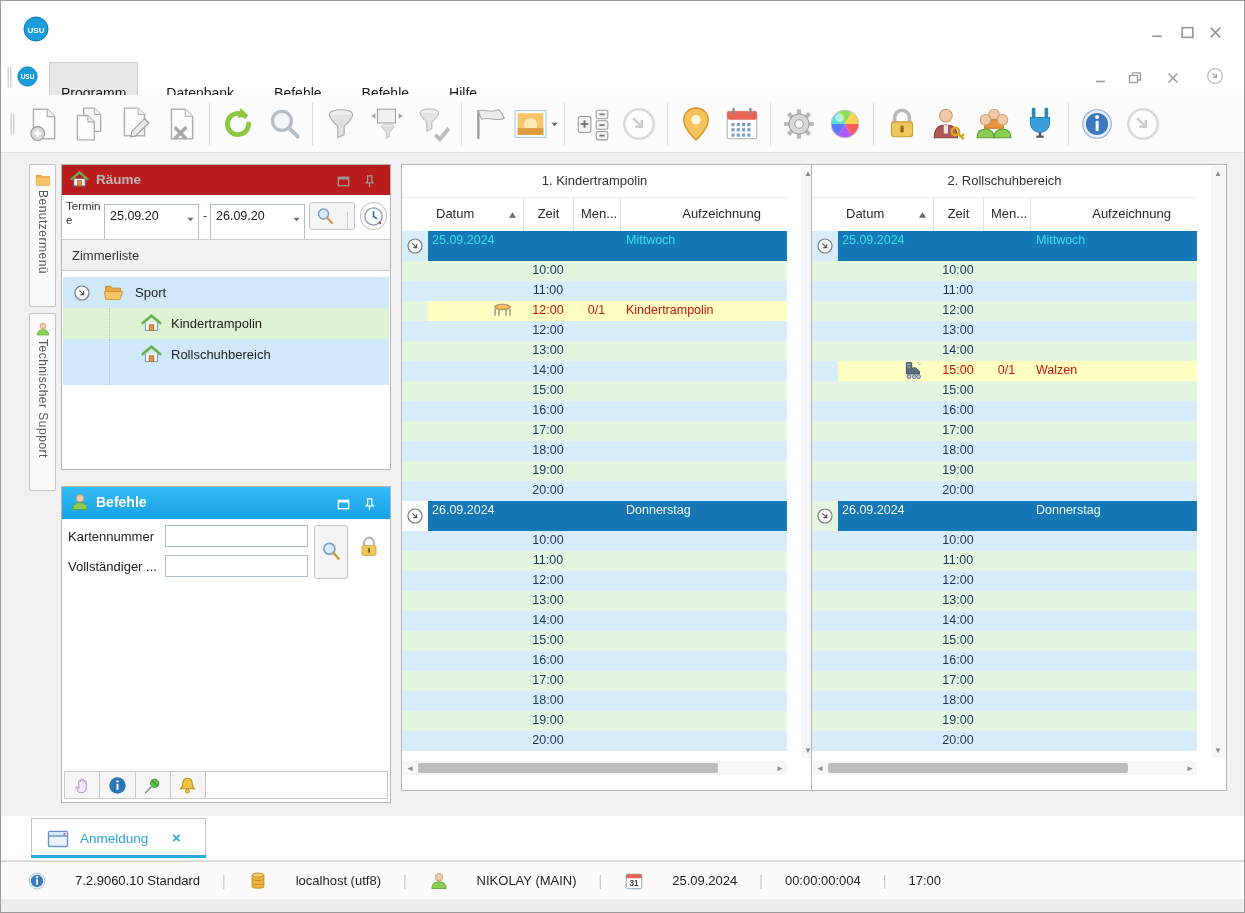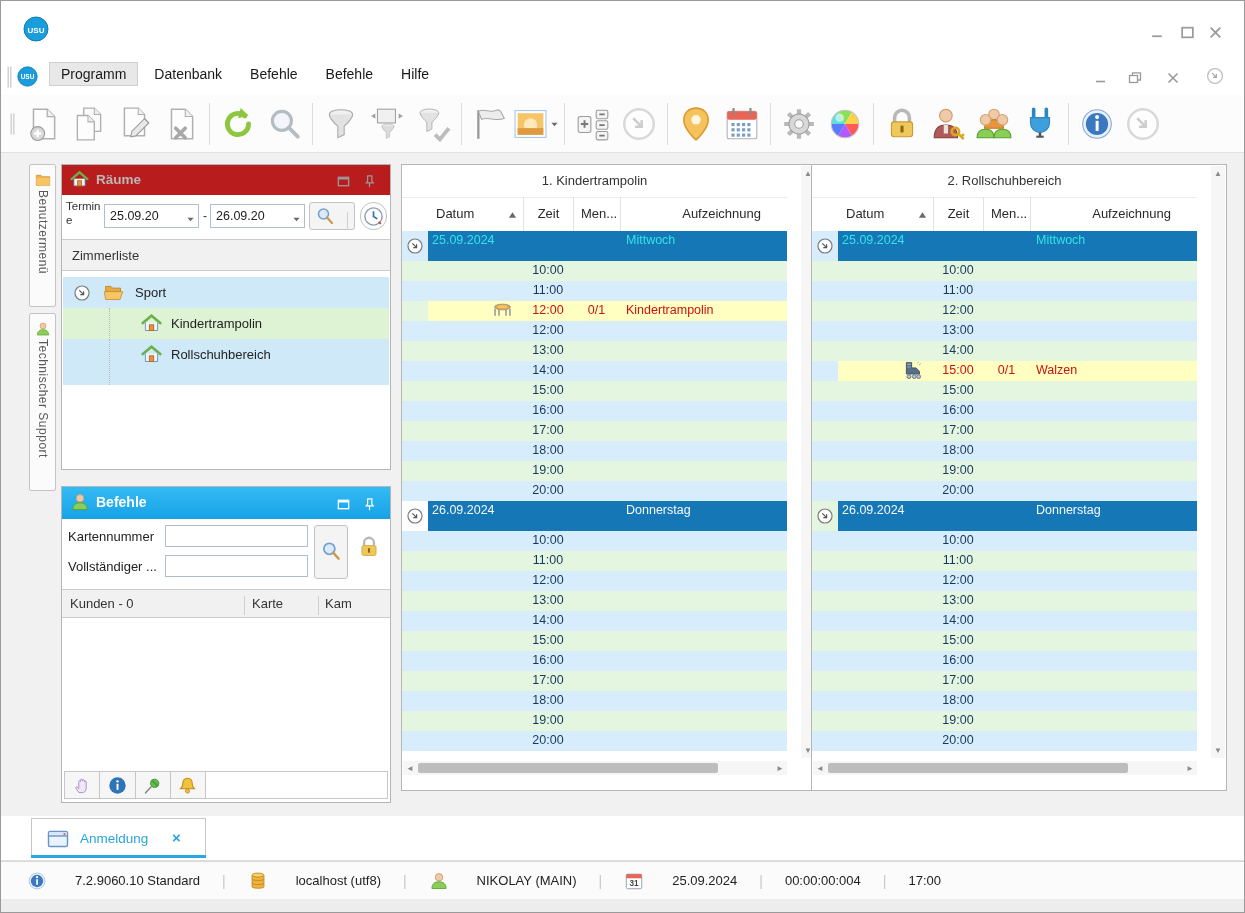--- a/index.html
+++ b/index.html
@@ -11,21 +11,21 @@
   #title-text{position:absolute;left:56px;top:16px;font-size:21px;color:#2aa4dd;white-space:nowrap;}
   .wc{position:absolute;top:22px;width:22px;height:16px;cursor:default;}
   #wc-min{right:72px;}#wc-max{right:42px;}#wc-close{right:14px;}
   .wc svg{width:15px;height:15px;}
   
   .menubar{position:absolute;left:0;top:58px;right:0;height:36px;background:#fff;}
   .mgrip{position:absolute;left:5px;top:5px;}
   .mlogo{position:absolute;left:16px;top:7px;width:21px;height:21px;}
   .mlogo svg{width:21px;height:21px;}
   #menu-items{position:absolute;left:48px;top:3px;display:flex;}
-  .mitem{padding:3px 11px;font-size:14px;color:#1a1a1a;margin-right:4px;border:1px solid transparent;cursor:default;}
+  .mitem{padding:22px 11px;font-size:14px;color:#1a1a1a;margin-right:16px;border:1px solid transparent;cursor:default;}
   .mitem.active{background:#e8e8e8;border-color:#cfcfcf;}
   .mdi{position:absolute;top:9px;width:22px;height:18px;}
   .mdi svg{width:14px;height:14px;}
   #mdi-chev svg{width:18px;height:18px;}
   
   .toolbar{position:absolute;left:0;top:94px;right:0;height:58px;background:#fcfcfc;border-bottom:1px solid #e2e2e2;display:flex;align-items:center;padding-left:6px;box-sizing:border-box;}
   .tbtn{width:46px;height:48px;display:flex;align-items:center;justify-content:center;border-radius:3px;}
   .tbtn svg{width:36px;height:36px;}
   .tbtn.dis{opacity:.55;}
   .tbtn .tcaret{margin-left:2px;}
@@ -42,21 +42,21 @@
   
   #raeume{left:60px;top:163px;width:330px;height:306px;}
   .phead{position:absolute;left:0;top:0;right:0;height:30px;background:#b91c1c;}
   .ph-icon{position:absolute;left:8px;top:5px;}
   .ph-icon svg{width:19px;height:19px;}
   .ptitle{position:absolute;left:34px;top:7px;font-size:13.5px;font-weight:bold;color:#b8b8b8;}
   .phbtn{position:absolute;top:7px;width:18px;height:16px;}
   .phbtn svg{width:15px;height:15px;}
   .termine{position:absolute;left:0;top:30px;right:0;height:44px;background:#fff;}
   .tlabel{position:absolute;left:4px;top:4px;width:38px;font-size:11.5px;color:#333;line-height:1.25;word-break:break-all;}
-  .combo{position:absolute;top:9px;height:24px;background:#fff;border:1px solid #aebecd;box-sizing:border-box;font-size:12.5px;color:#222;}
+  .combo{position:absolute;top:9px;height:36px;background:#fff;border:1px solid #aebecd;box-sizing:border-box;font-size:12.5px;color:#222;}
   #combo-from{left:42px;width:95px;}
   #combo-to{left:148px;width:95px;}
   .cval{position:absolute;left:5px;top:4px;}
   .combo .caret{position:absolute;right:3px;top:7px;}
   .caret svg{width:9px;height:9px;}
   .dash{position:absolute;left:141px;top:14px;font-size:12px;color:#333;}
   .sbtn{position:absolute;left:247px;top:7px;width:46px;height:28px;border:1px solid #c3c3c3;border-radius:3px;background:#f4f4f4;box-sizing:border-box;}
   .sbtn .sicon{position:absolute;left:5px;top:3px;}
   .sbtn .sicon svg{width:20px;height:20px;}
   .sbtn-caret{position:absolute;right:3px;top:9px;border-left:1px solid #d0d0d0;padding-left:3px;}
@@ -519,27 +519,20 @@
     </div>
     <div class="gsearch icon" id="geschenk-search"><svg viewBox="0 0 20 20">
           <circle cx="8.5" cy="8" r="5" fill="#d8eafc" stroke="#7aa0c8" stroke-width="1.6"></circle>
           <path d="M12 11.5L17 17" stroke="#c89a4a" stroke-width="2.2" stroke-linecap="round"></path>
         </svg></div>
     <span class="glock icon"><svg viewBox="0 0 34 34">
           <path d="M10 15V11a7 7 0 0 1 14 0v4" fill="none" stroke="#b8b8b8" stroke-width="3.4"></path>
           <rect x="7" y="15" width="20" height="14" rx="2.5" fill="#f0c75a" stroke="#c89a2e"></rect>
           <rect x="15.5" y="18.5" width="3" height="6.5" rx="1" fill="#8a6a1a"></rect>
         </svg></span>
-    <div class="gcols">
-      <span class="gc1">Kunden - 0</span>
-      <span class="gc2">Karte</span>
-      <span class="gc3">Kam</span>
-      <span class="gcolsep" style="left:182px"></span>
-      <span class="gcolsep" style="left:256px"></span>
-    </div>
     <div class="gbody"></div>
     <div class="gfoot" id="gfoot">
         <div class="gfbtn">
           <span class="icon"><svg viewBox="0 0 24 24">
               <path d="M7.5 21l-3.8-5.5c-.8-1.2.8-2.6 1.8-1.5l1.8 2V7c0-1.8 2.3-1.8 2.3 0V5.2c0-1.8 2.4-1.8 2.4 0V6c0-1.8 2.4-1.8 2.4 0v1.5c0-1.7 2.3-1.7 2.3 0V15c0 3.8-2 6-5.2 6z" fill="#efe6f6" stroke="#a890c0" stroke-width="1.2"></path>
             </svg></span>
         </div>
         <div class="gfbtn">
           <span class="icon"><svg viewBox="0 0 22 22">
               <circle cx="11" cy="11" r="9.5" fill="#2e75b6"></circle>

